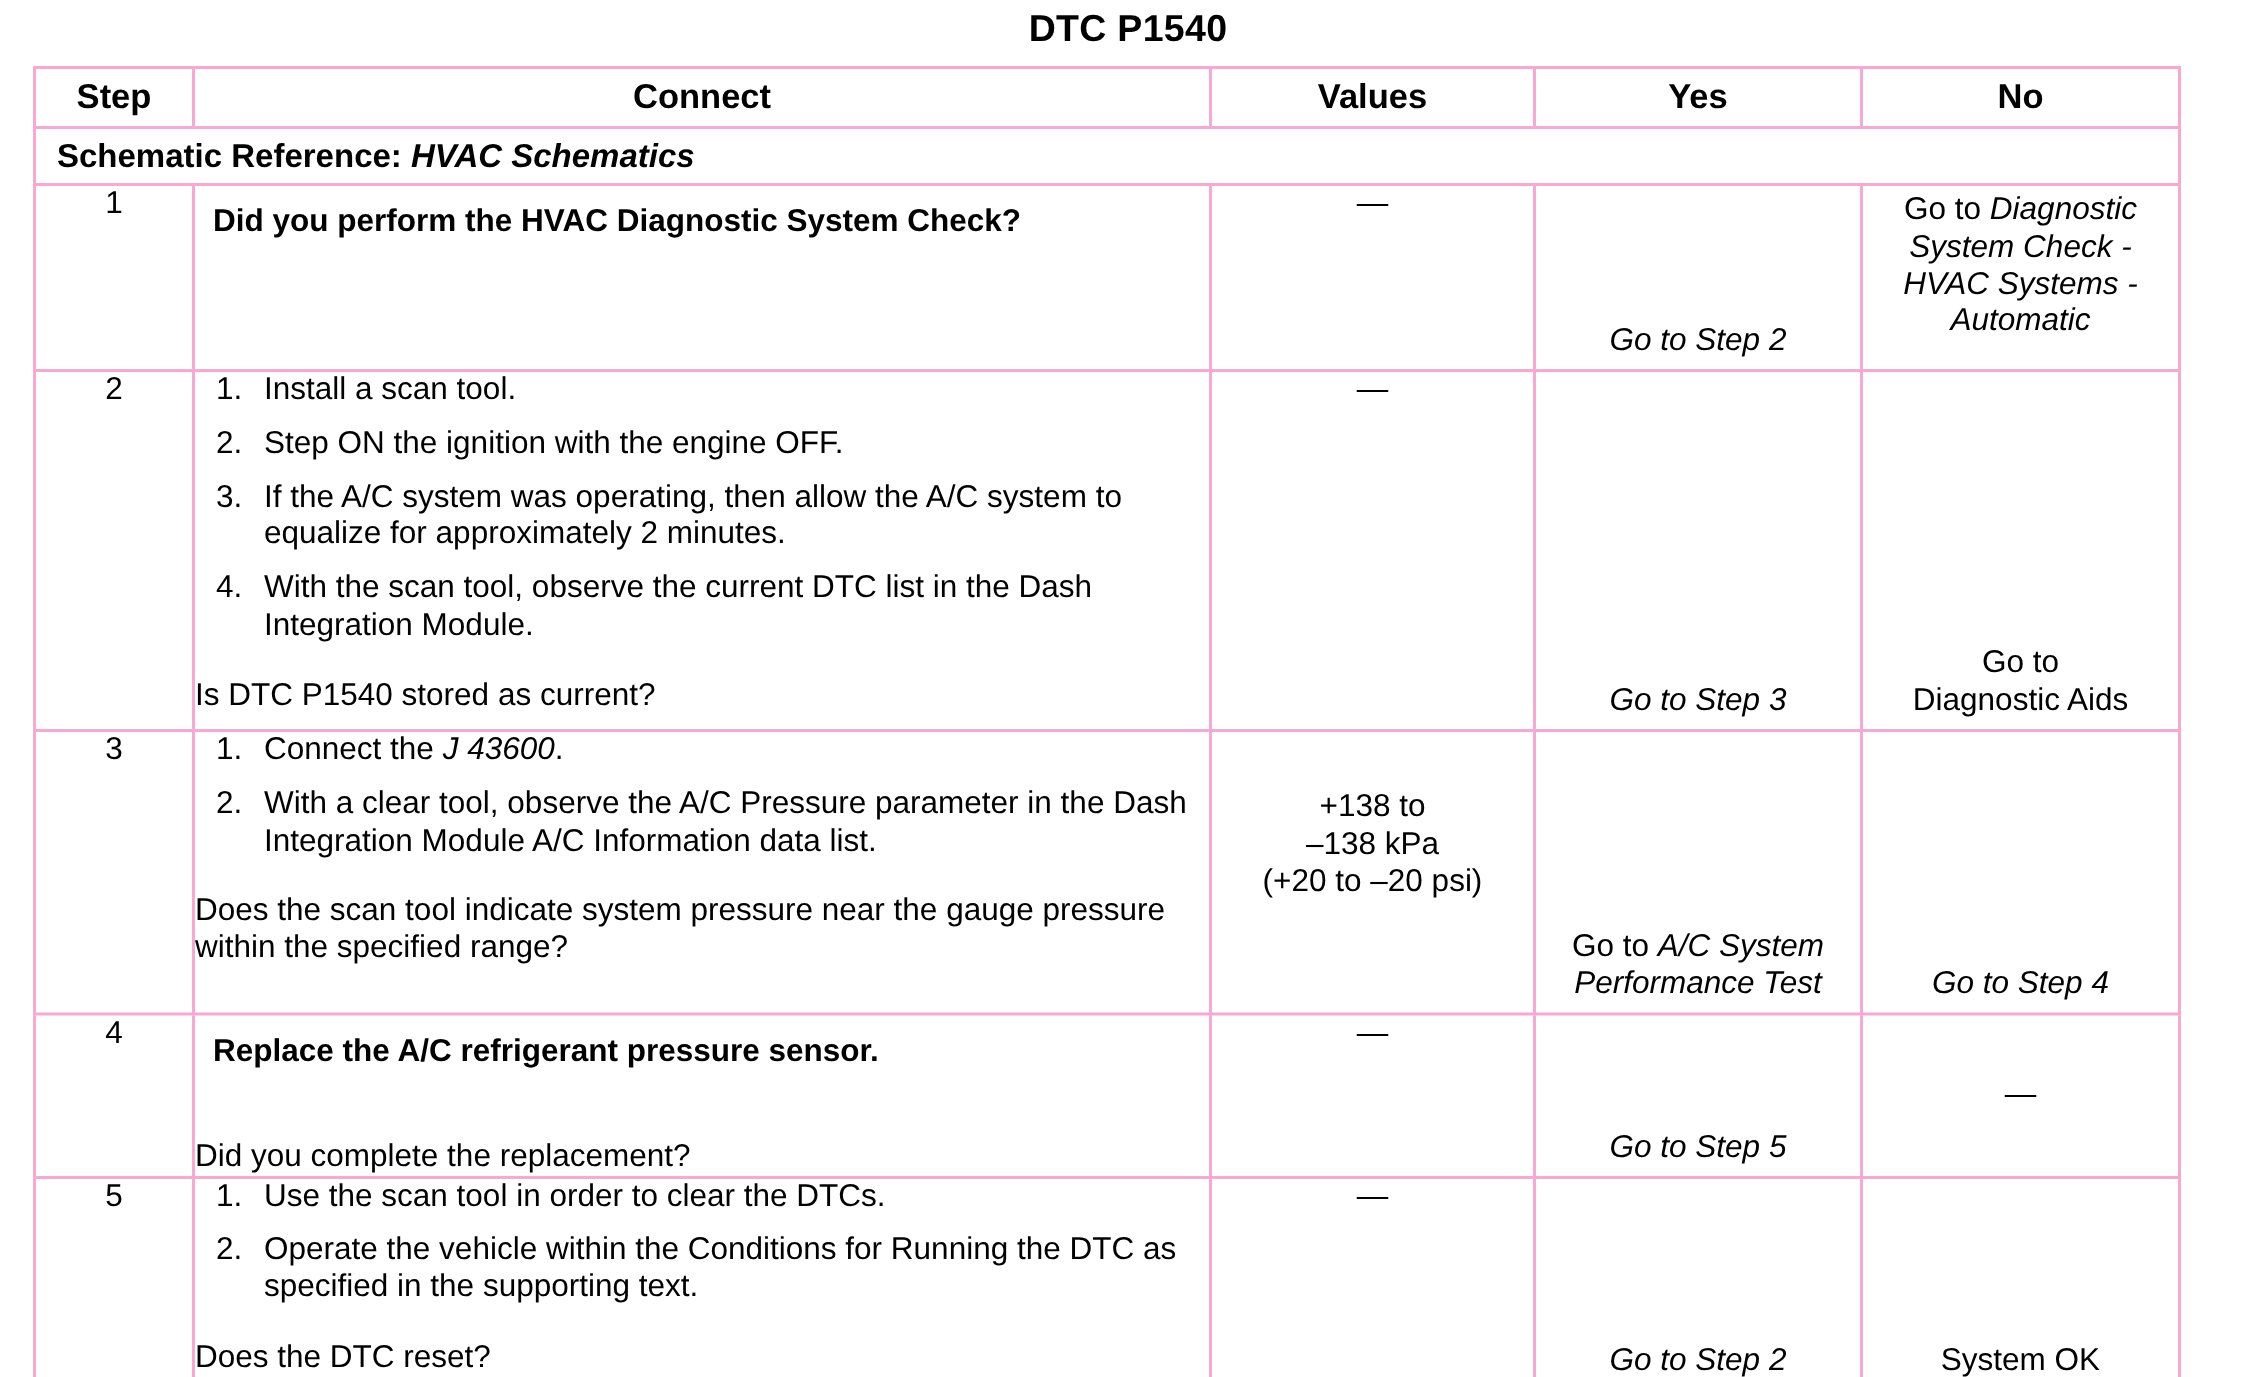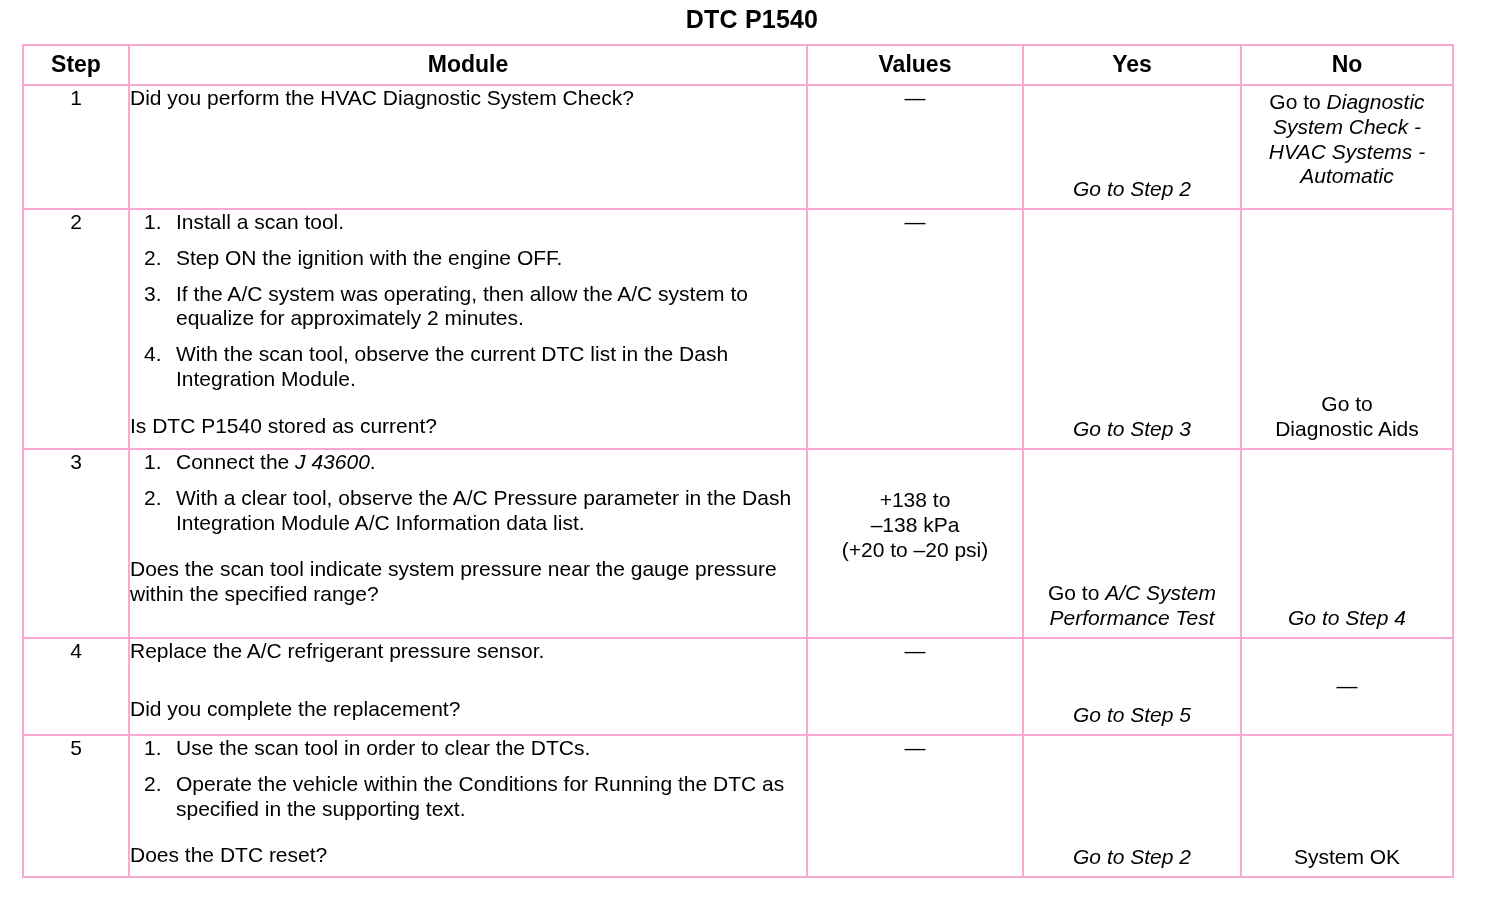--- a/index.html
+++ b/index.html
@@ -133,48 +133,51 @@
   ol.steps li .num {
     position: absolute;
     left: 14px;
     top: 0;
     width: 28px;
     text-align: left;
   }
   .question {
     margin-top: 22px;
   }
-  .lead-line { margin: 0; }
+  .lead-line { margin: 12px; font-weight: bold; }
   .gap-line { height: 33px; }
 </style>
 </head>
 <body>
 
 <div class="page">
 
   <div class="doc-title">DTC P1540</div>
 
   <table class="dtc-table">
     <colgroup>
       <col class="c-step">
         <col class="c-action">
         <col class="c-values">
         <col class="c-yes">
         <col class="c-no">
     </colgroup>
     <thead>
       <tr class="header-row">
         <th>Step</th>
-        <th>Module</th>
+        <th>Connect</th>
         <th>Values</th>
         <th>Yes</th>
         <th>No</th>
       </tr>
     </thead>
     <tbody>
+      <tr class="schem-row">
+        <td colspan="5"><span>Schematic Reference:</span> <span class="ital">HVAC Schematics</span></td>
+      </tr>
 
       <tr>
         <td class="step-cell" style="height:122px;">1</td>
         <td class="action-cell">
           <div class="lead-line">Did you perform the HVAC Diagnostic System Check?</div>
         </td>
         <td class="values-cell">—</td>
         <td class="yn-cell bottom"><span class="ital">Go to Step 2</span></td>
         <td class="yn-cell top"><span>Go to </span><span class="ital">Diagnostic System Check - HVAC Systems - Automatic</span></td>
       </tr>

